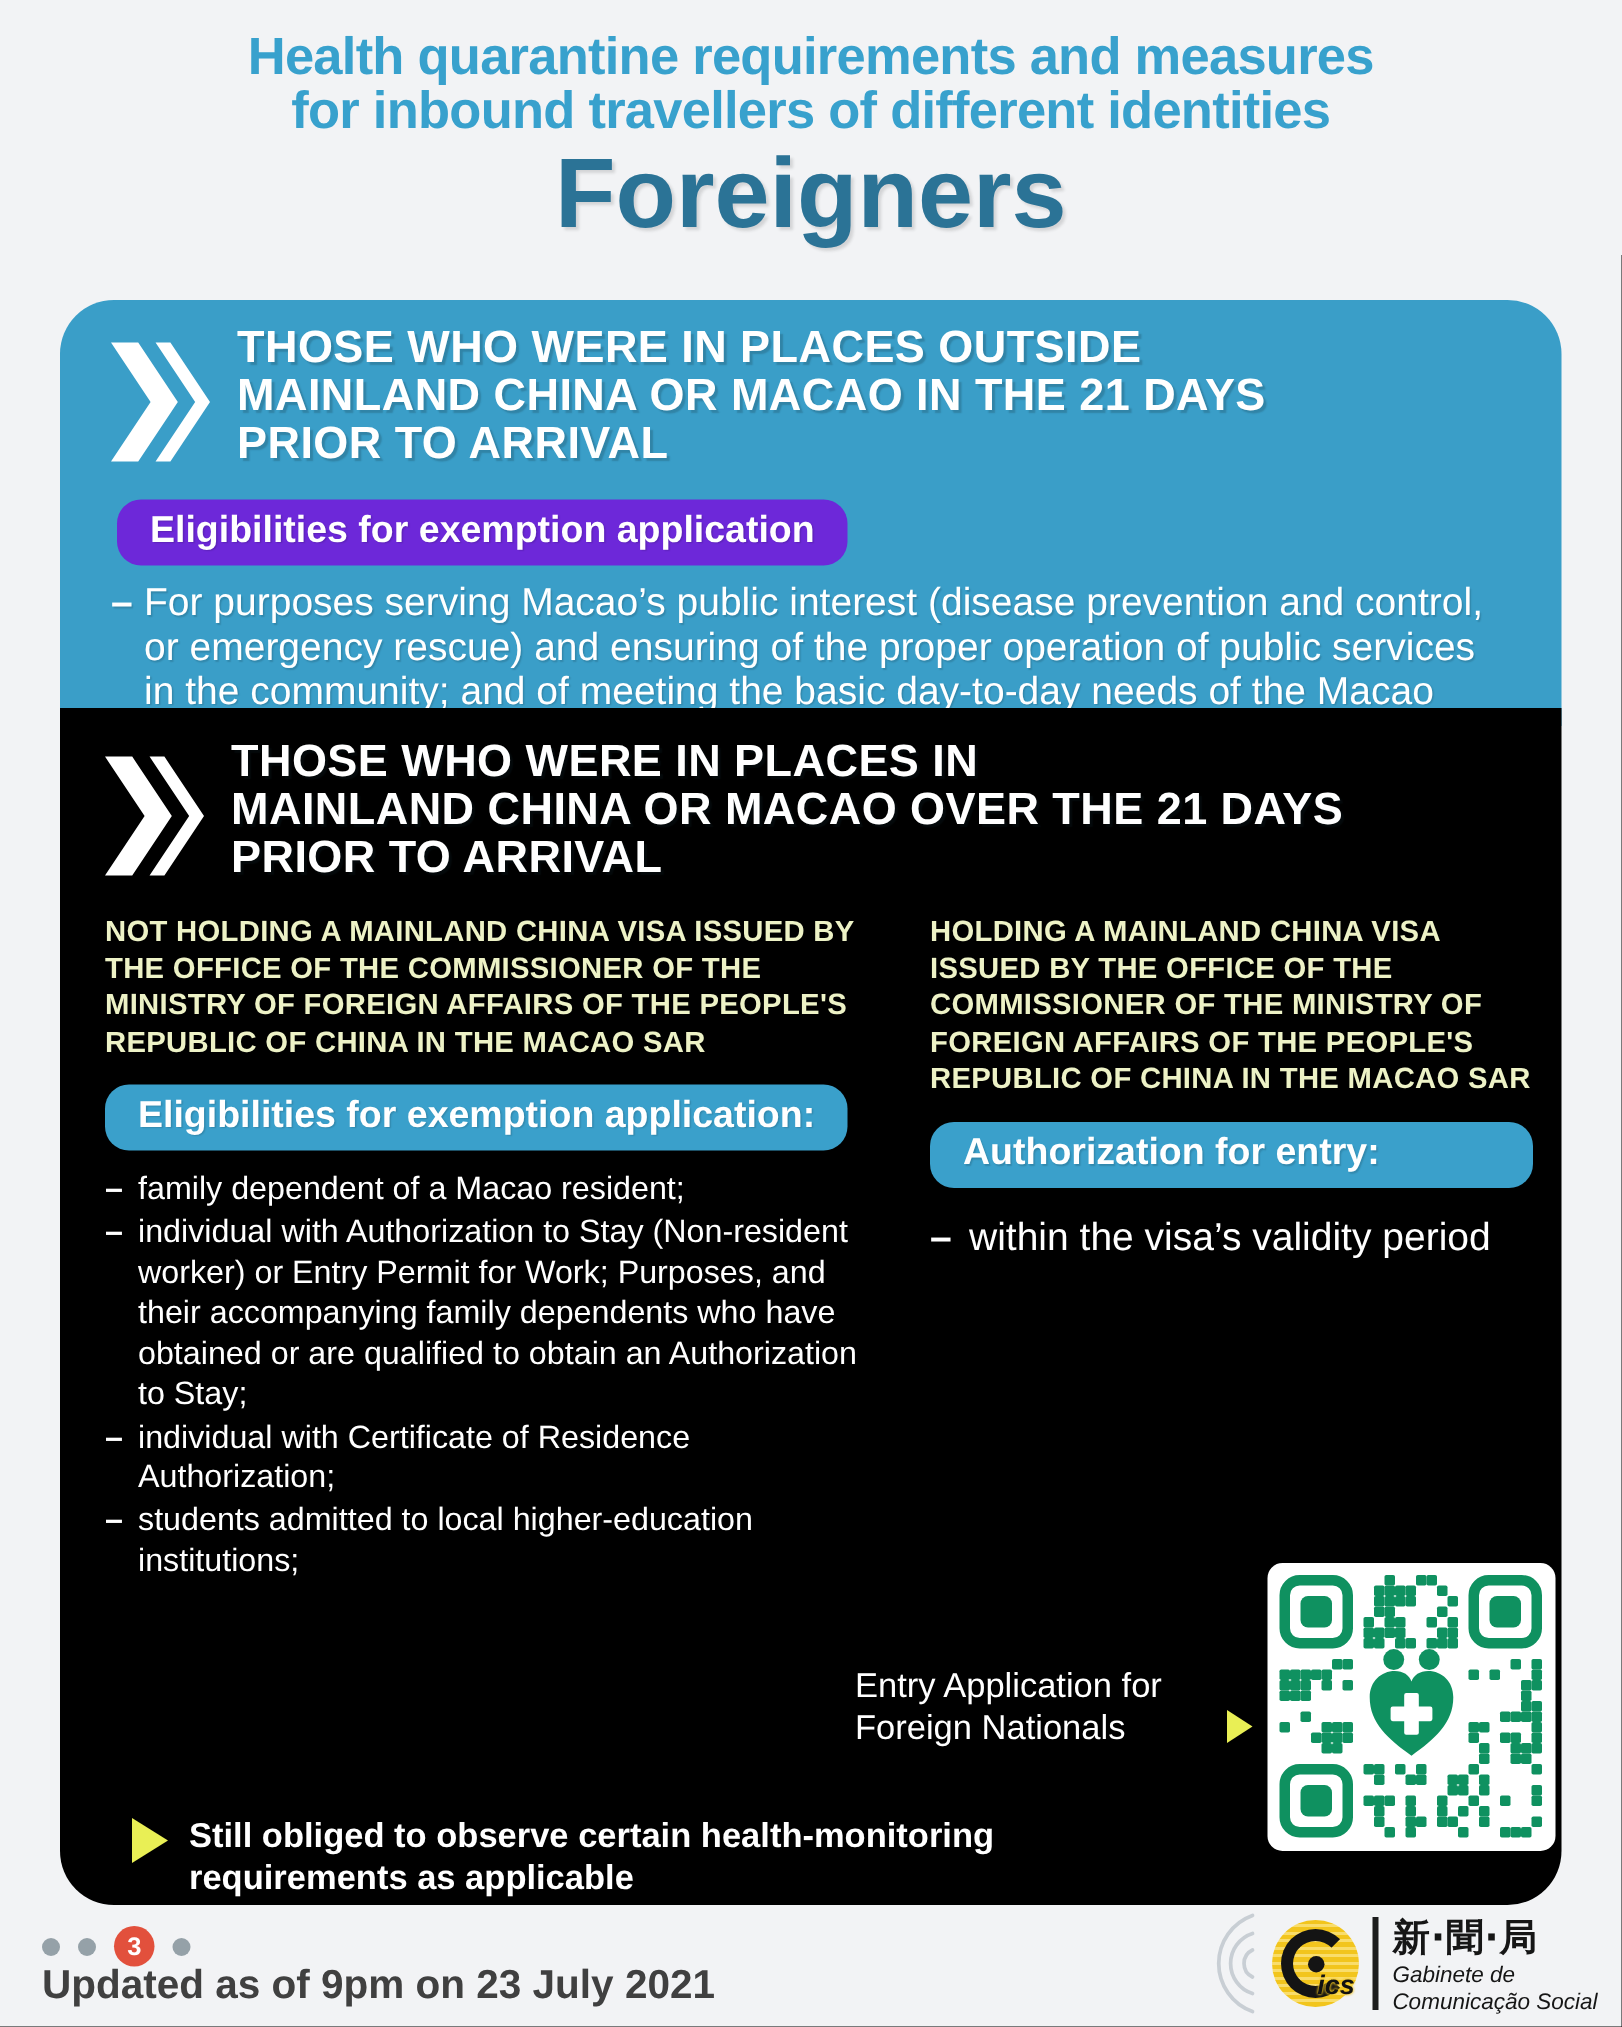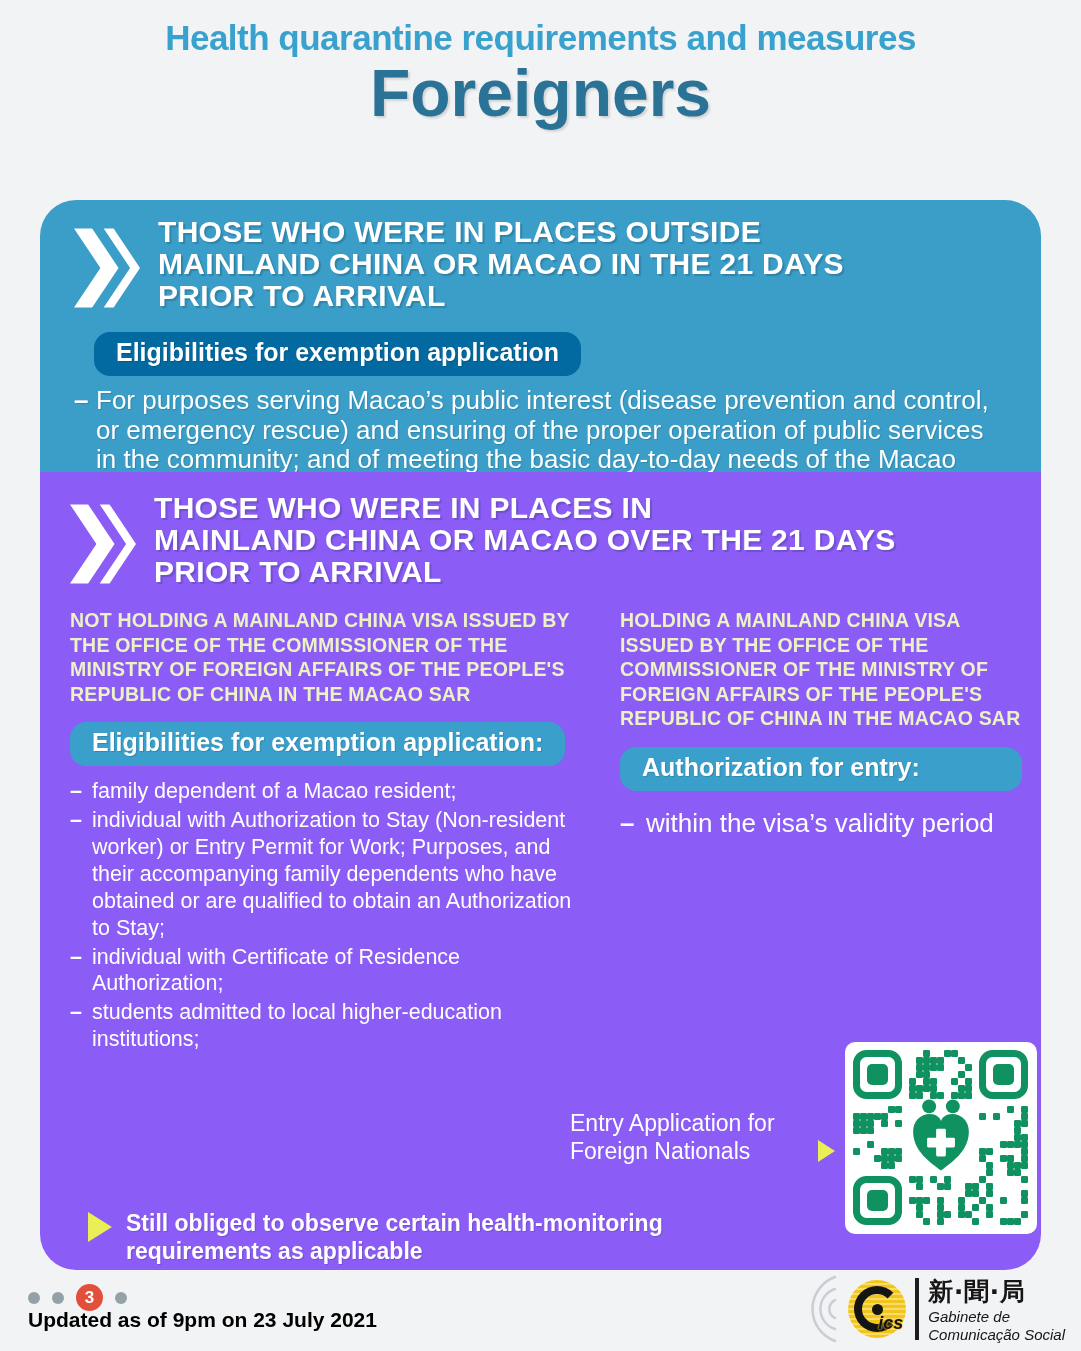--- a/index.html
+++ b/index.html
@@ -11,28 +11,28 @@
     overflow:hidden;
   }
   
   .header { text-align:center; padding-top:20px; }
   .title-line { display:block; font-size:35px; font-weight:bold; color:#38A1CD; line-height:1.02; letter-spacing:-0.5px; }
   .group-title { font-size:66px; font-weight:bold; color:#2B7396; line-height:1.0; margin-top:4px; text-shadow:2px 2px 2px rgba(40,40,40,0.15); }
 
   
   .card { position:absolute; left:40px; width:1001px; }
   .card1 { top:200px; height:284px; background:#3A9EC8; border-radius:36px 36px 0 0; padding:16px 34px 0 34px; }
-  .card2 { top:472px; height:798px; background:#8b5cf6; border-radius:0 0 36px 36px; padding:20px 30px 0 30px; }
+  .card2 { top:472px; height:798px; background:#000000; border-radius:0 0 36px 36px; padding:20px 30px 0 30px; }
 
   .sec-head { display:flex; gap:18px; align-items:flex-start; }
   .chev { flex:0 0 auto; margin-top:4px; }
   .sec-title span { display:block; color:#fff; font-weight:bold; font-size:30px; line-height:1.07; letter-spacing:0.3px; text-shadow:2px 2px 1px rgba(20,40,50,0.22); }
 
   .badge { color:#fff; font-weight:bold; font-size:25px; padding:6px 22px 9px 22px; border-radius:16px; text-shadow:1px 1px 1px rgba(0,0,0,0.15); }
-  .badge-dark { display:inline-block; background:#0369a1; margin:12px 0 0 20px; }
+  .badge-dark { display:inline-block; background:#6d28d9; margin:12px 0 0 4px; }
   .badge-light { display:inline-block; background:#3AA0CB; margin-top:16px; }
   .badge-block { display:block; width:402px; }
 
   .items { list-style:none; }
   .bulleted { position:relative; color:#fff; }
   .bulleted::before { content:attr(data-bullet); position:absolute; left:0; top:0; font-weight:bold; }
   .items-lg { margin-top:10px; }
   .items-lg .bulleted { font-size:26px; line-height:1.14; padding-left:22px; text-shadow:1px 1px 1px rgba(0,0,0,0.15); }
   .items-sm { margin-top:12px; }
   .items-sm .bulleted { font-size:21.5px; line-height:1.25; padding-left:22px; margin-bottom:2px; }
@@ -55,40 +55,41 @@
 
   
   .note { position:absolute; left:48px; top:738px; display:flex; gap:14px; }
   .tri-lg { flex:0 0 auto; border-left:24px solid #E9EF55; border-top:15px solid transparent; border-bottom:15px solid transparent; margin-top:2px; }
   .note-text { width:560px; color:#fff; font-weight:bold; font-size:23px; line-height:1.2; text-shadow:1px 1px 1px rgba(0,0,0,0.15); }
 
   
   .pager { position:absolute; left:28px; top:1284px; display:flex; align-items:center; gap:12px; }
   .dot { width:12px; height:12px; border-radius:50%; background:#95A1A8; }
   .dot-red { width:27px; height:27px; border-radius:50%; background:#E2503C; color:#fff; font-weight:bold; font-size:17px; display:flex; align-items:center; justify-content:center; }
-  .updated { position:absolute; left:28px; top:1308px; font-size:21px; font-weight:bold; color:#000000; }
+  .updated { position:absolute; left:28px; top:1308px; font-size:27px; font-weight:bold; color:#404040; }
 
   .logo { position:absolute; right:16px; bottom:6px; display:flex; align-items:center; gap:9px; }
   .gcs-circle { width:58px; height:58px; border-radius:50%; position:relative; flex:0 0 auto;
     background:repeating-linear-gradient(180deg,#F2C51D 0 3px,#F9DD6B 3px 5px); }
   .gcs-arc { position:absolute; inset:6px; border:8px solid #141414; border-right-color:transparent; border-radius:50%; }
   .gcs-dot { position:absolute; left:24px; top:24px; width:11px; height:11px; background:#141414; border-radius:50%; }
   .gcs-ics { position:absolute; right:3px; bottom:4px; font-size:18px; font-weight:bold; font-style:italic; color:#111;
     text-shadow:0 0 2px #F2C51D,0 0 2px #F2C51D; }
   .logo-sep { width:4px; height:62px; background:#1c1c1c; }
   .logo-zh { font-size:25px; font-weight:bold; color:#161616; letter-spacing:1px; font-family:"DejaVu Sans", sans-serif; }
   .logo-pt { font-size:15px; font-style:italic; color:#161616; line-height:1.18; }
   .logo-pt span { display:block; }
 </style>
 </head>
 <body>
 
 <div class="header">
   <h1>
     <span class="title-line">Health quarantine requirements and measures</span>
+    <span class="title-line">for inbound travellers of different identities</span>
   </h1>
   <div class="group-title">Foreigners</div>
 </div>
 
 <section class="card card1">
   <div class="sec-head">
     <span class="chev">
       <svg width="66" height="96" viewBox="0 0 80 96">
         <polygon points="0,0 22,0 54,48 22,96 0,96 32,48" fill="#fff"></polygon>
         <polygon points="36,0 48,0 80,48 48,96 36,96 68,48" fill="#fff"></polygon>

